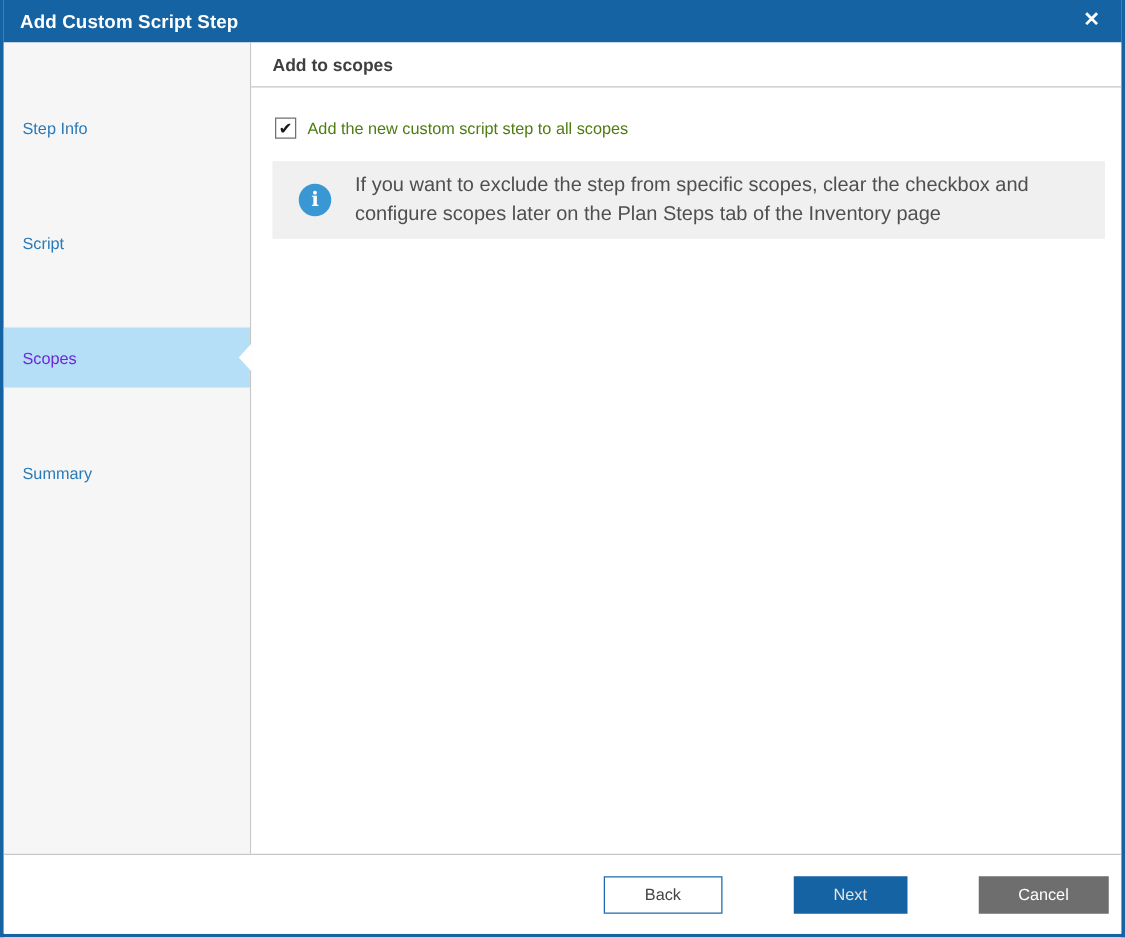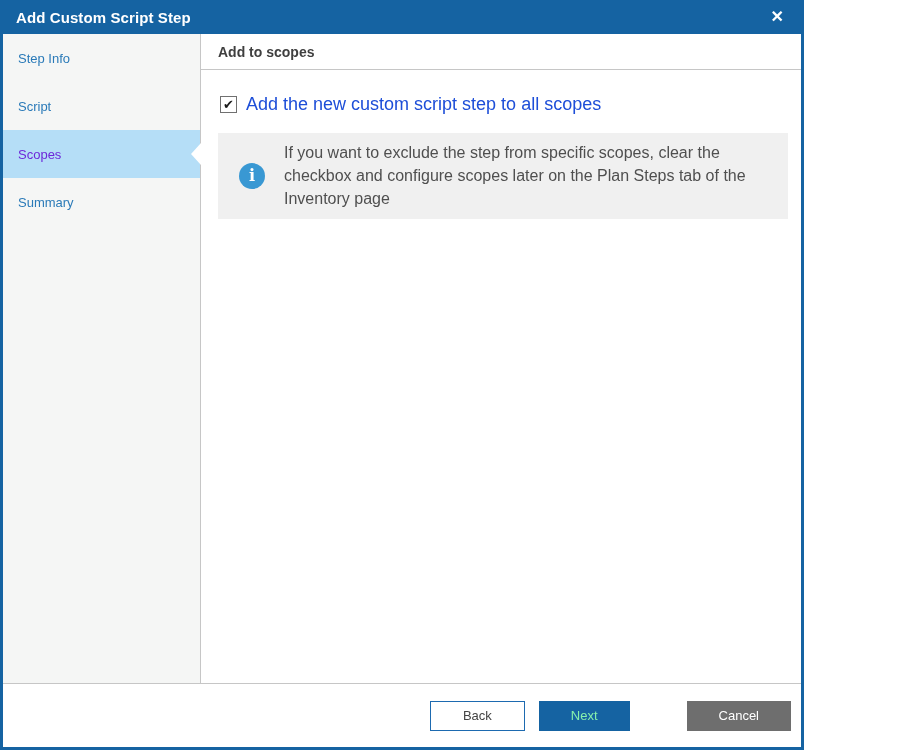--- a/index.html
+++ b/index.html
@@ -1,20 +1,20 @@
 <!DOCTYPE html>
 <html><head>
 <meta charset="utf-8">
 <style>
   * { margin: 0; padding: 0; box-sizing: border-box; }
   html, body { width: 900px; height: 750px; background: #fff; }
   body { font-family: "Liberation Sans", sans-serif; }
 
   .window {
-    width: 804px; height: 750px;
+    width: 900px; height: 750px;
     display: flex; flex-direction: column;
     border-left: 3px solid #1563a2;
     border-right: 3px solid #1563a2;
     border-bottom: 3px solid #1563a2;
     background: #fff;
   }
 
   
   .titlebar {
     height: 34px; flex: 0 0 34px;
@@ -43,20 +43,21 @@
     padding-top: 0;
   }
   .nav-item {
     height: 48px;
     display: flex; align-items: center;
     padding-left: 15px;
     font-size: 13px;
     color: #2a7ab8;
     cursor: pointer;
     position: relative;
+    margin-top: 44px;
   }
   .nav-item.selected {
     background: #b5def7;
     color: #6d28d9;
     cursor: default;
   }
   .nav-item.selected .arrow {
     position: absolute;
     right: -1px; top: 50%;
     transform: translateY(-50%);
@@ -90,21 +91,21 @@
     width: 17px; height: 17px;
     border: 1px solid #707070;
     background: #fff;
     display: flex; align-items: center; justify-content: center;
     font-size: 13px; line-height: 1;
     color: #1a1a1a;
     cursor: pointer;
   }
   .checkbox-label {
     margin-left: 9px;
-    font-size: 18px; color: #1d4ed8;
+    font-size: 13px; color: #4d7c0f;
     cursor: pointer;
   }
 
   .info-box {
     margin-top: 18px;
     background: #f0f0f0;
     min-height: 48px;
     display: flex; align-items: center;
     padding: 8px 14px;
   }
@@ -139,21 +140,21 @@
     min-width: 80px;
     padding: 0 32px;
     font-family: "Liberation Sans", sans-serif;
     font-size: 13px;
     display: inline-flex; align-items: center; justify-content: center;
     cursor: pointer;
     border: none;
     border-radius: 0;
   }
   .btn.secondary { background: #fff; border: 1px solid #1d6ab0; color: #444; }
-  .btn.primary   { background: #1563a2; color: #86efac; }
+  .btn.primary   { background: #1563a2; color: #e5e5e5; margin-left: 43px; }
   .btn.neutral   { background: #6e6e6e; color: #fff; min-width: 88px; margin-left: 43px; }
 </style>
 </head>
 <body>
 
 <div class="window">
 
   <div class="titlebar">
     <span class="title">Add Custom Script Step</span>
     <span class="close">✕</span>

